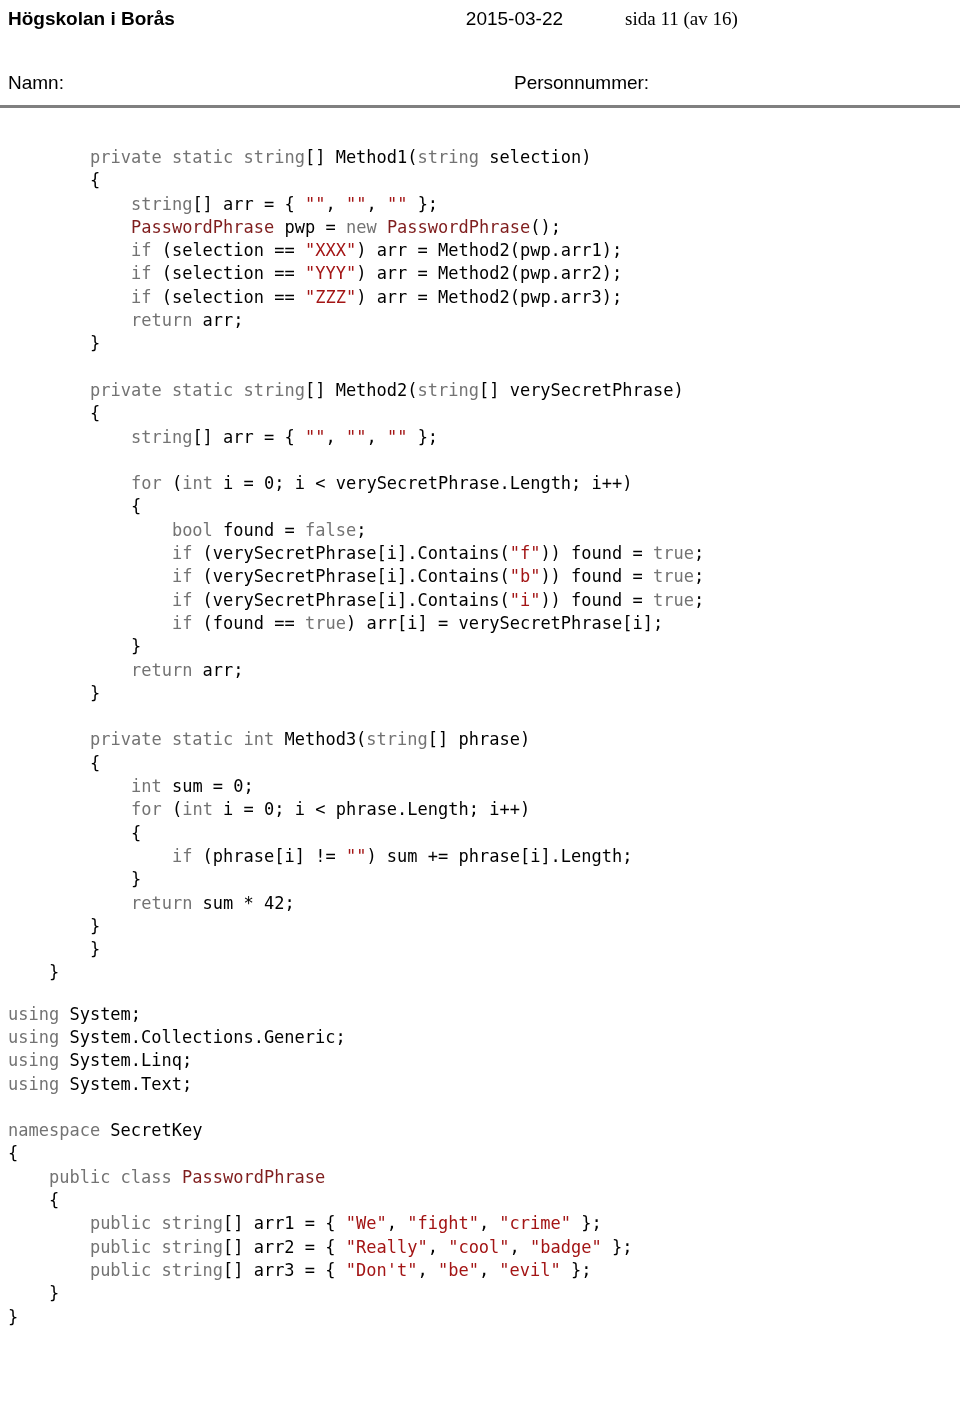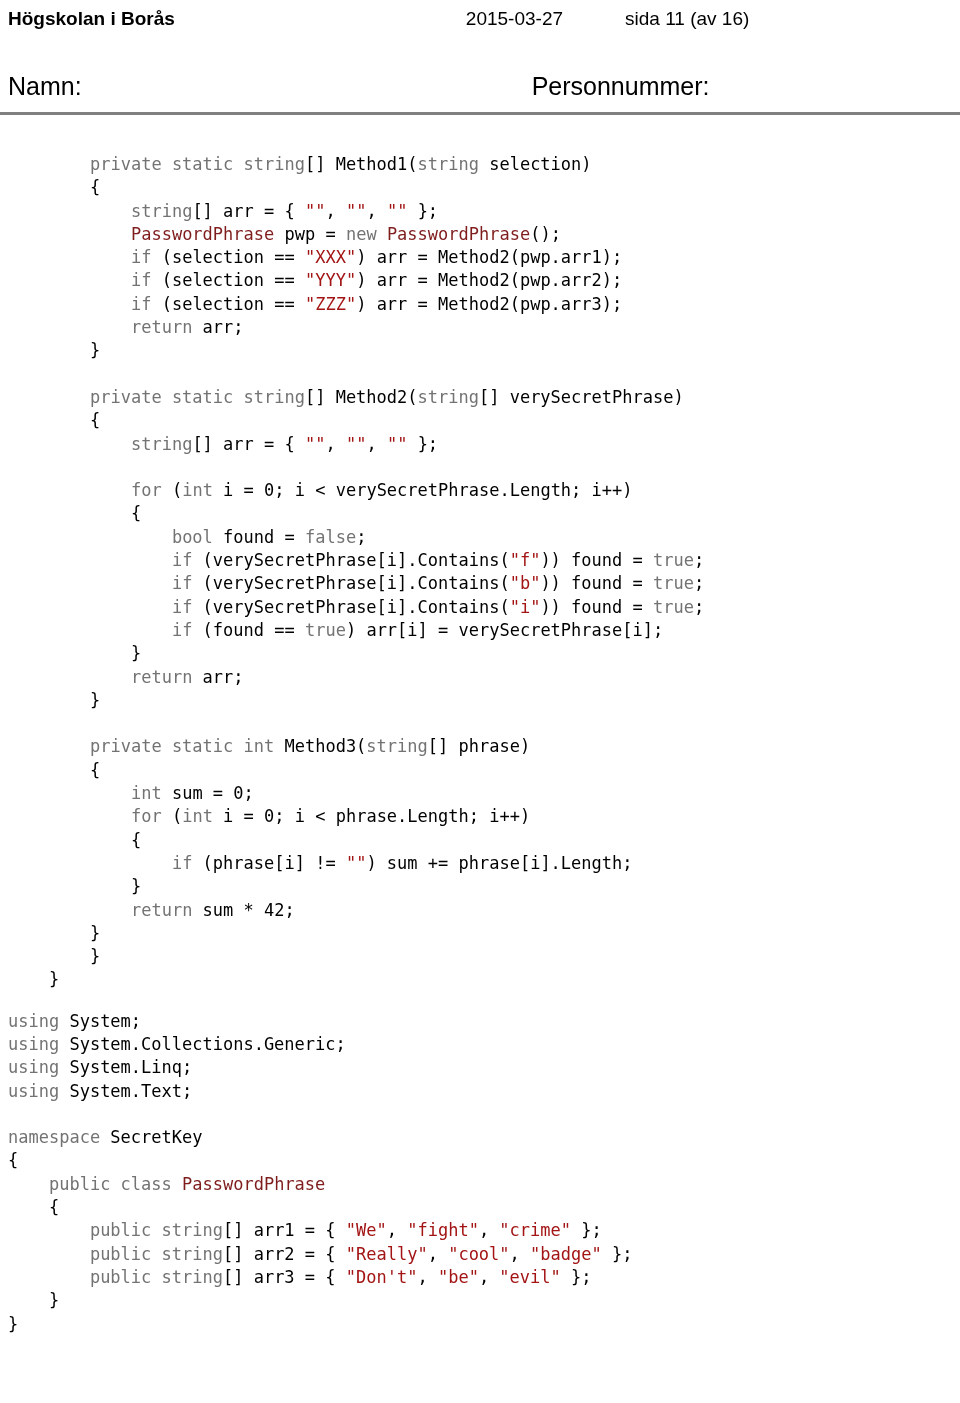--- a/index.html
+++ b/index.html
@@ -24,28 +24,28 @@
     font-size: 19px;
     text-align: right;
   }
   .exam-header .org {
     font-weight: bold;
     white-space: nowrap;
   }
   .exam-header .spacer-a { width: 291px; }
   .exam-header .date { white-space: nowrap; }
   .exam-header .spacer-b { width: 62px; }
-  .exam-header .page-no { white-space: nowrap; }
+  .exam-header .page-no { white-space: nowrap; font-family: Liberation Serif, serif; }
 
   .id-row {
     display: flex;
     align-items: baseline;
     padding: 0 8px;
     margin-top: 42px;
-    font-size: 25px;
+    font-size: 19px;
   }
   .id-row .namn { white-space: nowrap; }
   .id-row .spacer-c { width: 450px; }
   .id-row .pnr { white-space: nowrap; }
 
   .rule {
     height: 3px;
     background: #808080;
     margin: 11px 0 0 0;
     width: 960px;
@@ -75,21 +75,21 @@
   .typ  { color: #7f1d1d; }   
   .str  { color: #a31515; }   
   .pln  { color: #000000; }   
 </style>
 </head>
 <body>
 
 <div class="exam-header">
   <span class="org">Högskolan i Borås</span>
   <span class="spacer-a"></span>
-  <span class="date">2015-03-27</span>
+  <span class="date">2015-03-22</span>
   <span class="spacer-b"></span>
   <span class="page-no">sida 11 (av 16)</span>
 </div>
 
 <div class="id-row">
   <span class="namn">Namn:</span>
   <span class="spacer-c"></span>
   <span class="pnr">Personnummer:</span>
 </div>
 

